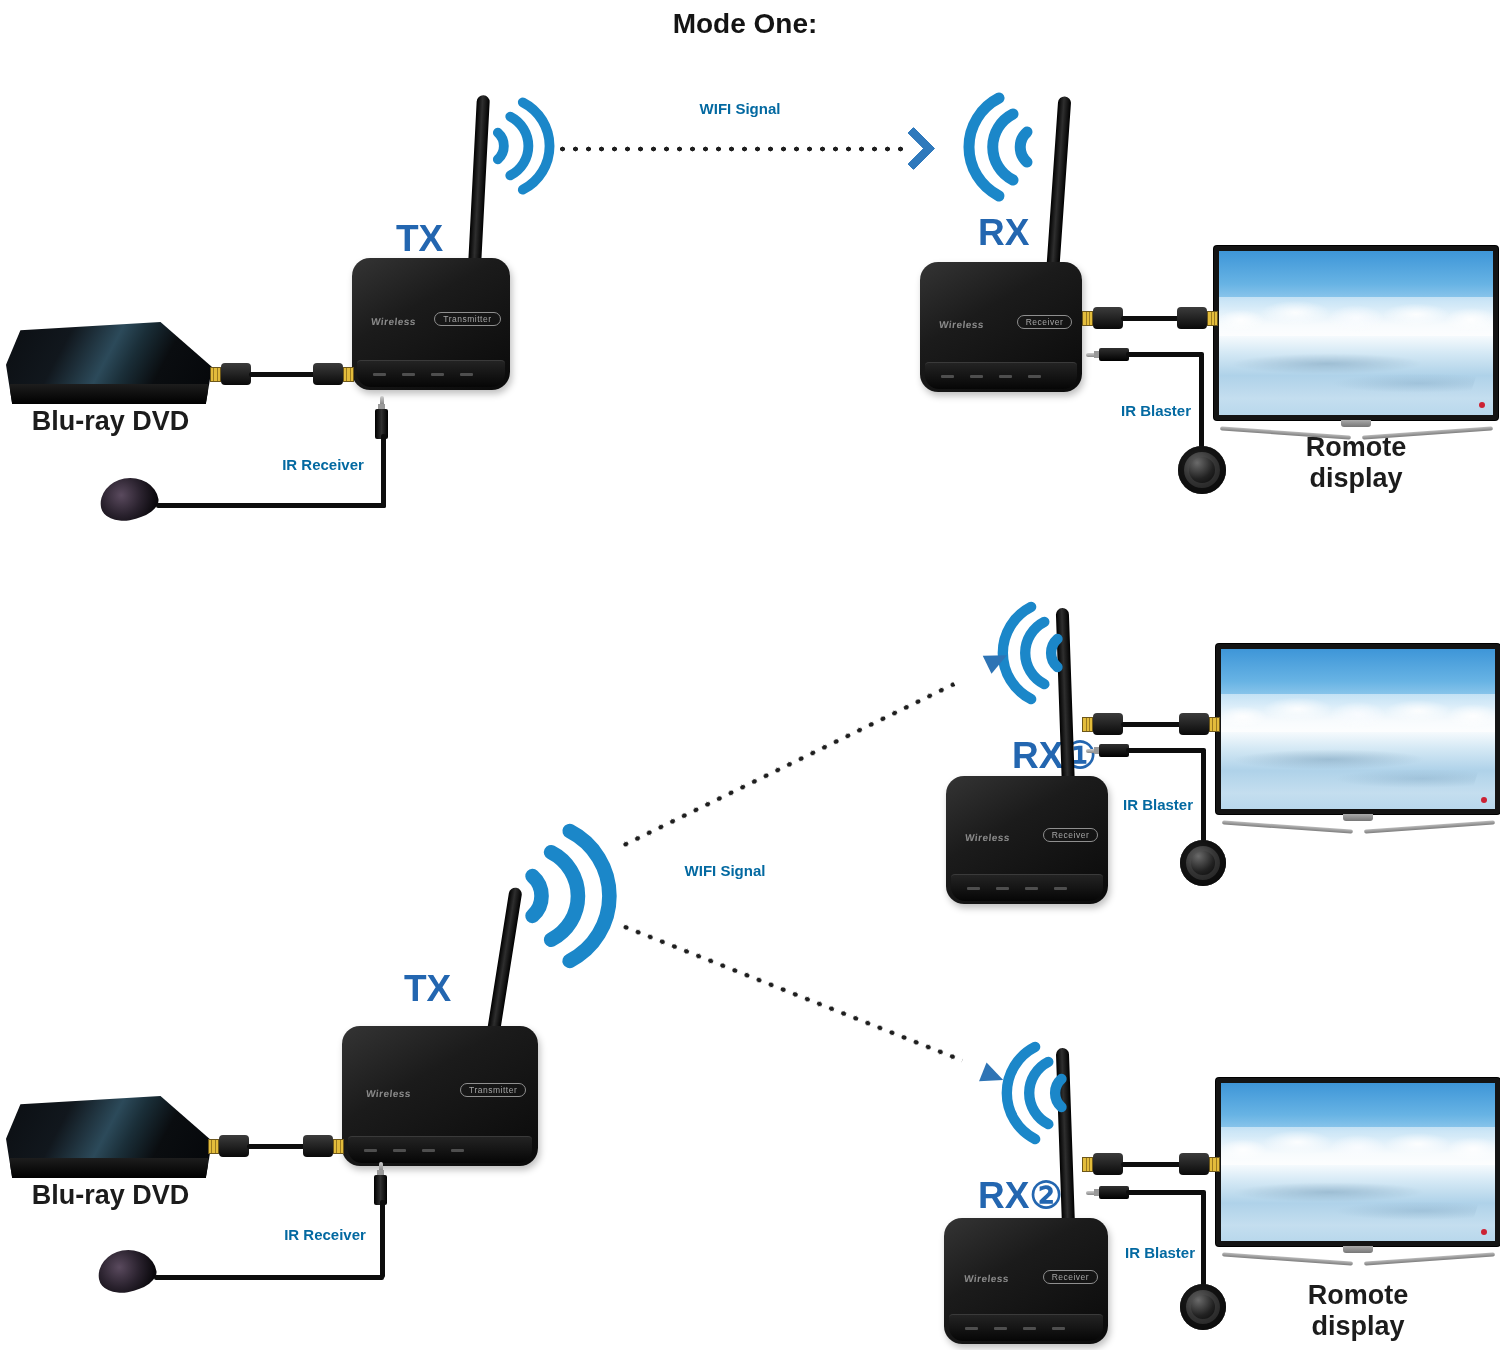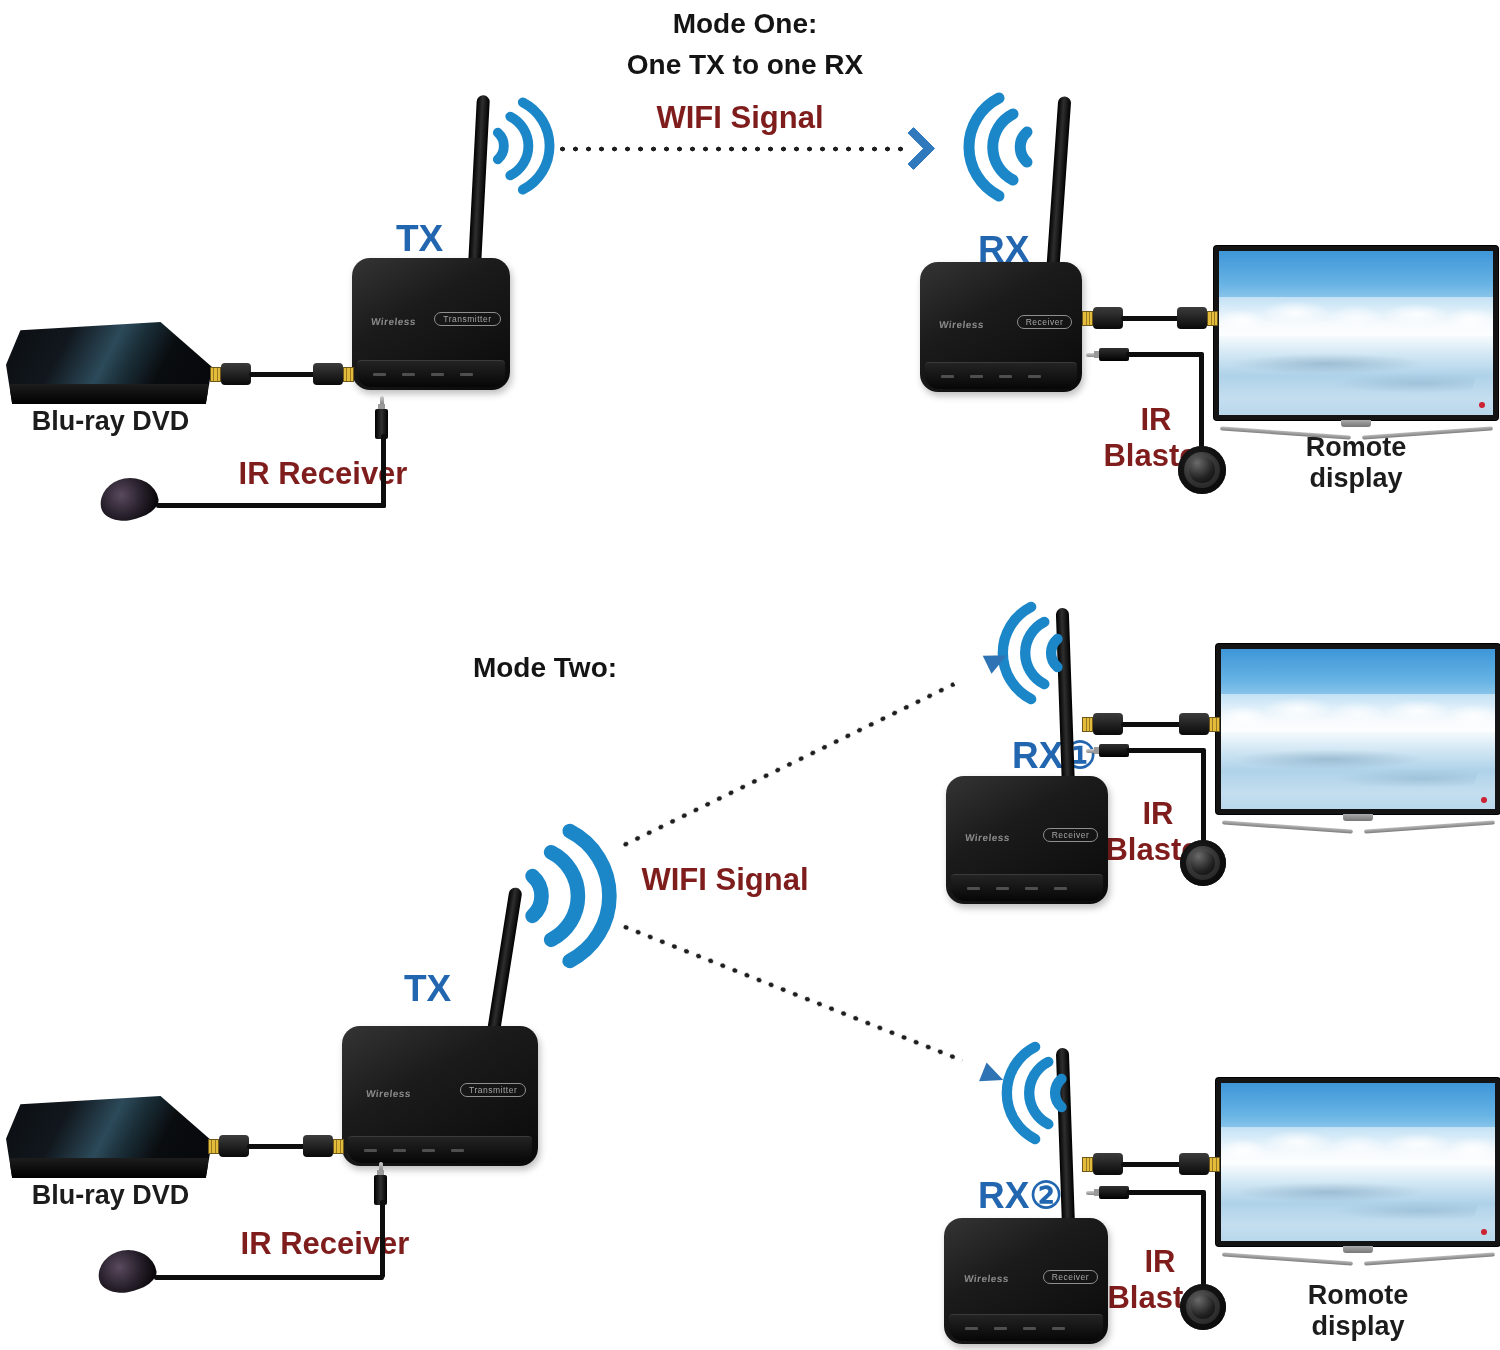--- a/index.html
+++ b/index.html
@@ -4,21 +4,21 @@
 <style>
   html,body{margin:0;padding:0;background:#fff;}
   .stage{position:relative;width:1500px;height:1350px;background:#fff;overflow:hidden;
          font-family:"Liberation Sans",sans-serif;}
   .abs{position:absolute;}
 
   
   .heading{font-size:28px;font-weight:bold;color:#141414;text-align:center;line-height:1.45;}
   .watermark{font-family:"DejaVu Sans Mono",monospace;font-weight:bold;font-size:43px;
              color:#3a3a3a;white-space:nowrap;z-index:60;letter-spacing:-1px;}
-  .blue-small{font-size:31px;font-weight:bold;color:#7f1d1d;text-align:center;}
+  .blue-small{font-size:15px;font-weight:bold;color:#0369a1;text-align:center;}
   .port-label{font-size:37px;font-weight:bold;color:#2366B0;}
   .black-label{font-size:27px;font-weight:bold;color:#1c1c1c;text-align:center;}
 
   
   .wifi{z-index:3;}
   .wifi svg{width:100%;height:100%;overflow:visible;display:block;}
   .wifi.mirror svg{transform:scaleX(-1);}
 
   
   .antenna{width:13px;background:linear-gradient(90deg,#000,#2e2e2e 45%,#000);
@@ -105,21 +105,20 @@
   .leg{position:absolute;top:6px;width:46%;height:4px;background:linear-gradient(#bbb,#7e7e7e);border-radius:2px;}
   .leg.l{left:2%;transform:rotate(4deg);}  .leg.r{right:2%;transform:rotate(-4deg);}
 </style>
 </head>
 <body>
 
 <div class="stage">
 
   <div class="heading abs" style="left:585px;top:4px;width:320px">
     <div>Mode One:</div>
-    <div>One TX to one RX</div>
   </div>
 
 
   <div class="blue-small abs" style="left:655px;top:100px;width:170px">WIFI Signal</div>
   <div class="dotted abs" style="left:556px;top:146px;width:350px"></div>
   <div class="chevron abs" style="left:898px;top:133px"></div>
 
   <div class="antenna abs" style="left:468px;top:95px;height:172px;transform:rotate(3deg)"></div>
   <div class="wifi abs" style="left:488px;top:96px;width:66px;height:100px">
     <svg viewBox="0 0 74 104" fill="none" stroke="#1B87C9" stroke-width="11" stroke-linecap="round">
@@ -161,21 +160,21 @@
   <div class="blue-small abs" style="left:238px;top:456px;width:170px">IR Receiver</div>
 
   <div class="wifi mirror abs" style="left:964px;top:94px;width:74px;height:106px">
     <svg viewBox="0 0 74 104" fill="none" stroke="#1B87C9" stroke-width="11" stroke-linecap="round">
       <path d="M11,37 A20,20 0 0 1 11,67"></path>
         <path d="M25,19 A37,37 0 0 1 25,85"></path>
         <path d="M39,3 A55,55 0 0 1 39,101"></path>
     </svg>
   </div>
   <div class="antenna abs" style="left:1046px;top:96px;height:178px;transform:rotate(4deg)"></div>
-  <div class="port-label abs" style="left:978px;top:229px">RX</div>
+  <div class="port-label abs" style="left:978px;top:212px">RX</div>
   <div class="device abs" style="left:920px;top:262px;width:162px;height:130px">
     <span class="device-brand">Wireless</span>
     <span class="device-badge">Receiver</span>
     <div class="device-front">
       <i class="led"></i>
         <i class="led"></i>
         <i class="led"></i>
         <i class="led"></i>
     </div>
   </div>
@@ -204,21 +203,20 @@
     </div>
     <div class="tv-neck"></div>
     <div class="tv-legs">
         <i class="leg l"></i>
         <i class="leg r"></i>
       </div>
   </div>
   <div class="black-label abs" style="left:1256px;top:432px;width:200px">Romote display</div>
 
   <div class="heading abs" style="left:390px;top:648px;width:310px">
-    <div>Mode Two:</div>
   </div>
 
   <div class="wifi abs" style="left:518px;top:824px;width:98px;height:144px">
     <svg viewBox="0 0 74 104" fill="none" stroke="#1B87C9" stroke-width="11" stroke-linecap="round">
       <path d="M11,37 A20,20 0 0 1 11,67"></path>
         <path d="M25,19 A37,37 0 0 1 25,85"></path>
         <path d="M39,3 A55,55 0 0 1 39,101"></path>
     </svg>
   </div>
   <div class="blue-small abs" style="left:640px;top:862px;width:170px">WIFI Signal</div>

